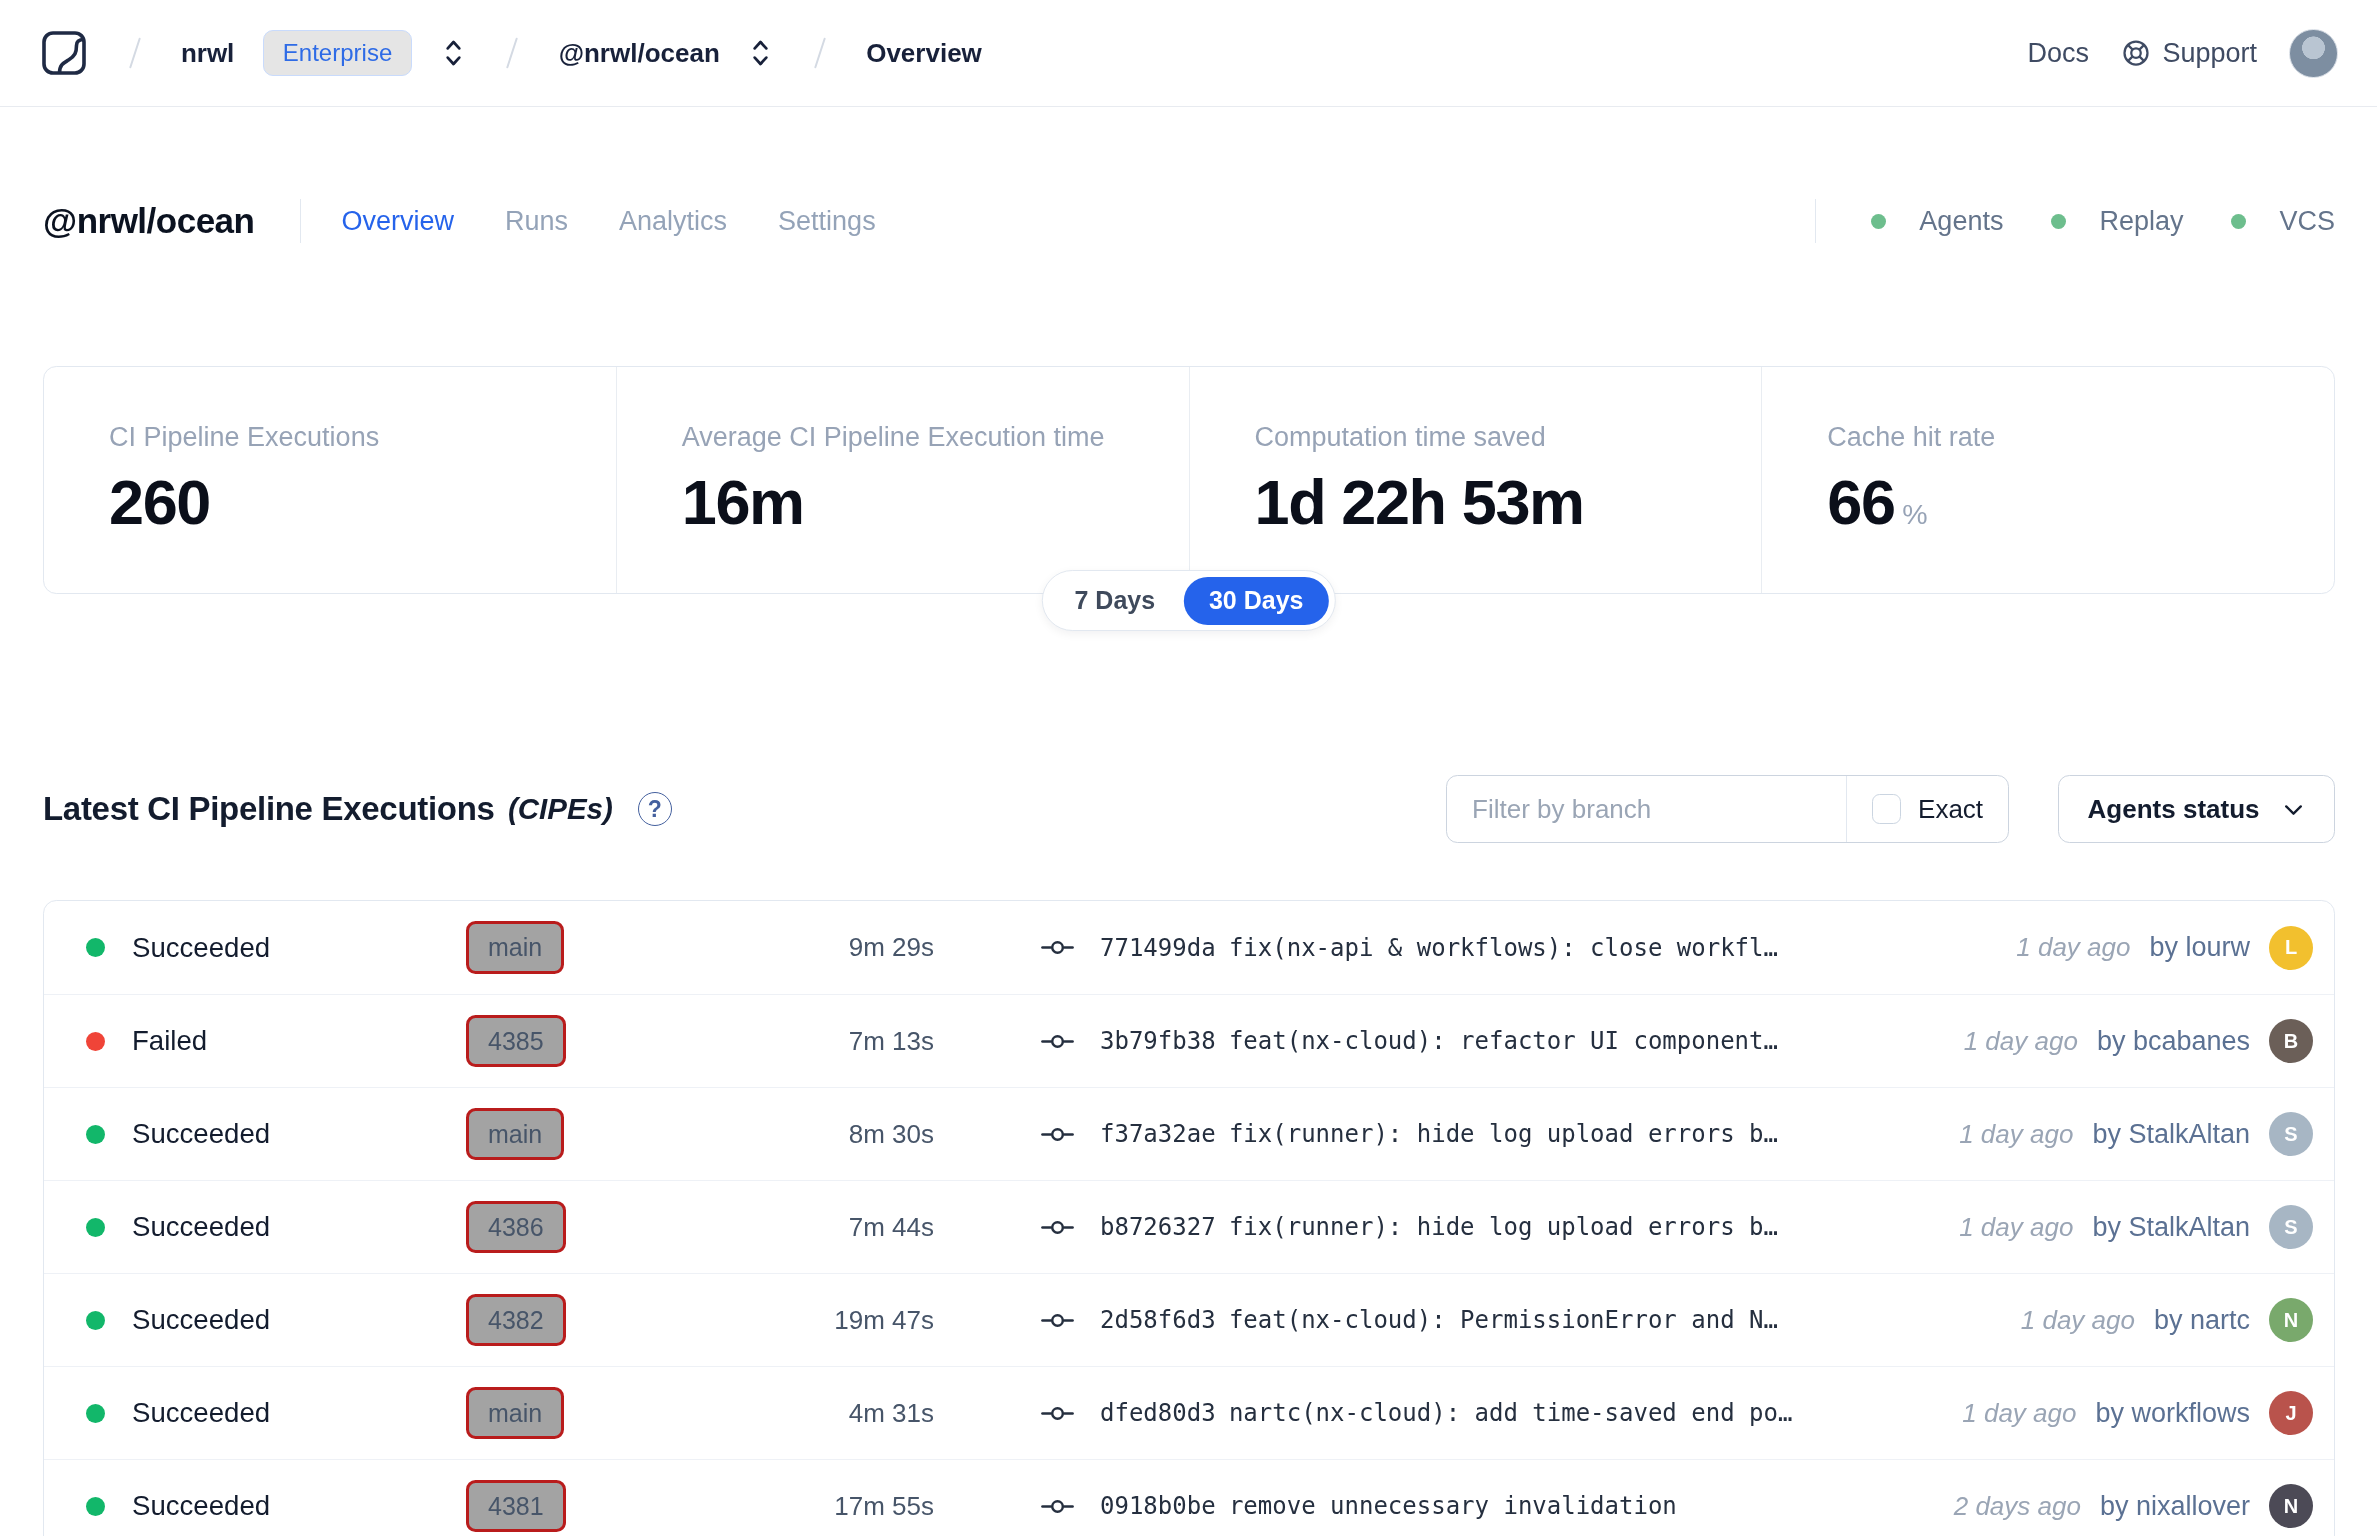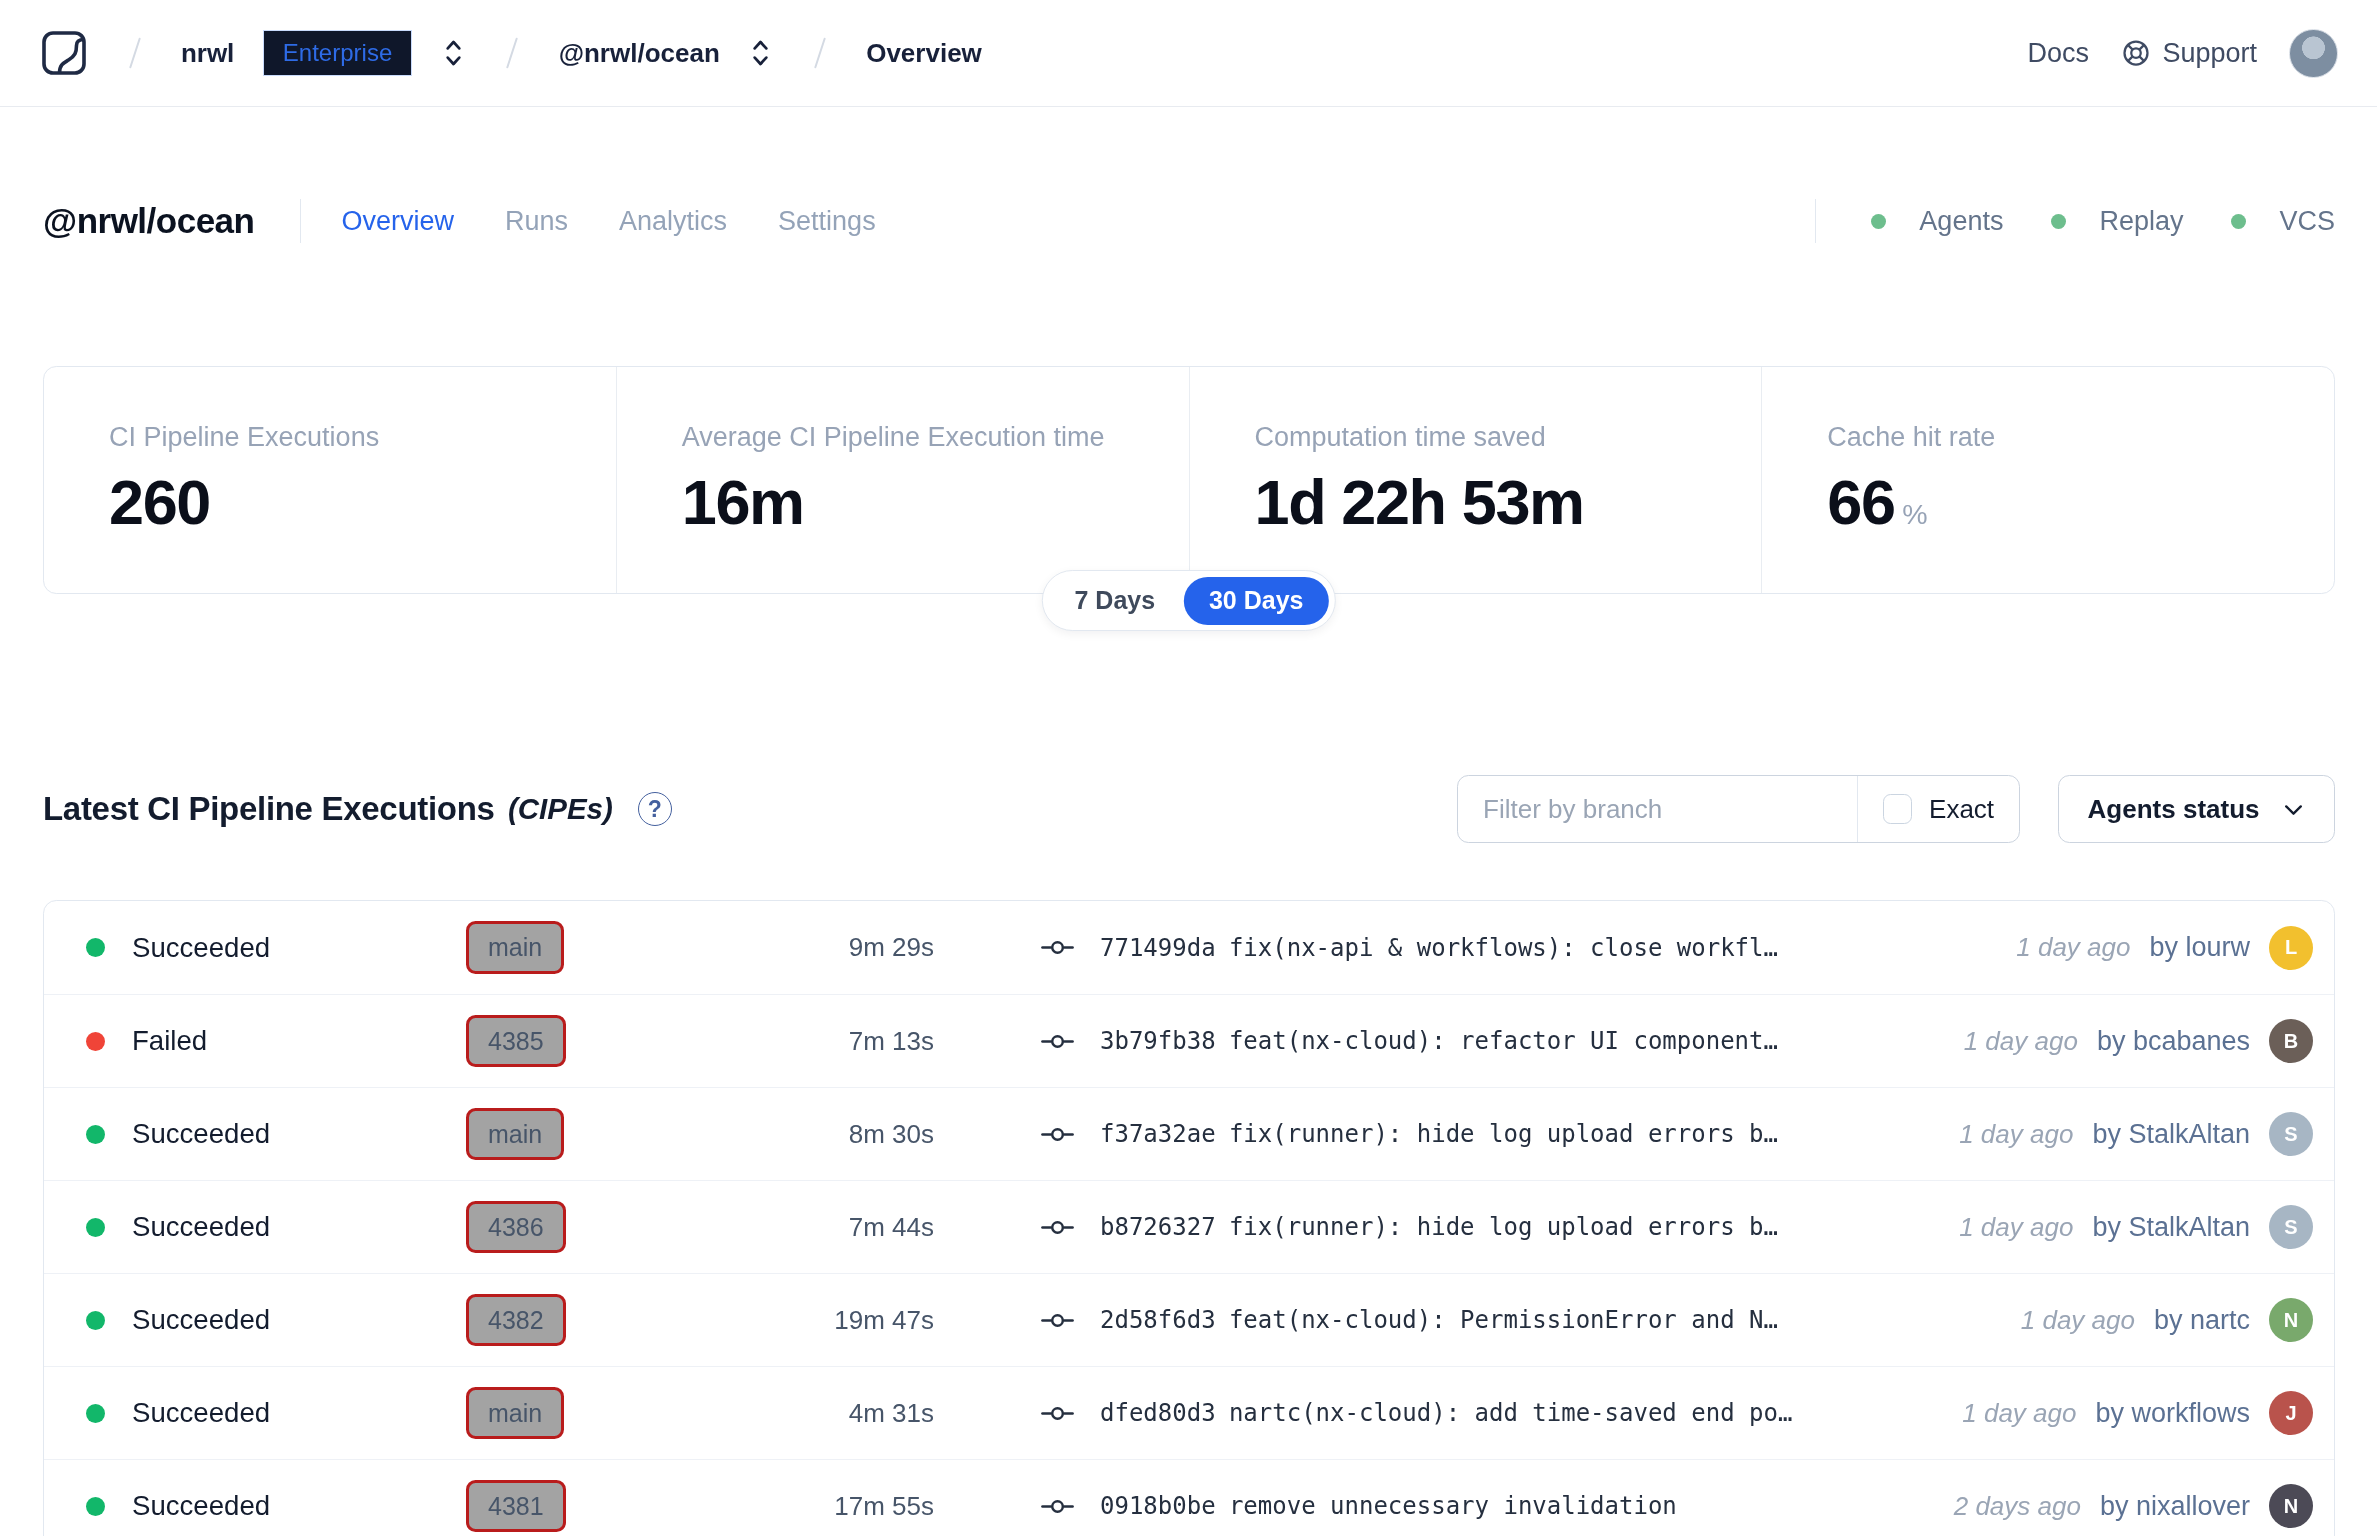--- a/index.html
+++ b/index.html
@@ -5,22 +5,22 @@
   * { margin:0; padding:0; box-sizing:border-box; }
   body { font-family:"Liberation Sans","DejaVu Sans",sans-serif; background:#fff; }
   .page { position:relative; width:2378px; height:1537px; overflow:hidden; background:#fff; color:#0f172a; }
 
   
   .topnav { position:absolute; top:0; left:0; right:0; height:107px; display:flex; align-items:center;
             padding:0 40px; border-bottom:1px solid #e8ebf0; background:#fff; }
   .nav-left { display:flex; align-items:center; gap:28.5px; }
   .crumb-slash { width:1.9px; height:32px; background:#d4dae3; transform:rotate(18deg); border-radius:1.9px; margin:0 17px; }
   .crumb-text { font-size:26px; font-weight:600; color:#18213a; }
-  .ent-badge { font-size:24px; font-weight:500; color:#2e6be6; background:#0f172a; border:1.4px solid #c9dbfc;
-               border-radius:0; padding:7.6px 19px; }
+  .ent-badge { font-size:24px; font-weight:500; color:#2e6be6; background:#e5e5e5; border:1.4px solid #c9dbfc;
+               border-radius:10px; padding:7.6px 19px; }
   .chevs { display:flex; align-items:center; color:#18213a; }
   .nav-right { margin-left:auto; display:flex; align-items:center; gap:32px; }
   .nav-link { font-size:27px; font-weight:500; color:#3f4b63; display:flex; align-items:center; gap:11.4px; cursor:pointer; }
   .user-avatar { width:49px; height:49px; border-radius:50%;
                  background:radial-gradient(circle at 50% 38%, #b9c5d2 0 30%, #7d8ea1 31% 100%); border:1px solid #d8dee6; }
 
   
   .ws-header { position:absolute; top:183px; left:43px; right:43px; height:76px; display:flex; align-items:center; }
   .ws-title { font-size:35px; font-weight:700; color:#0b1220; letter-spacing:-0.5px; }
   .vdivider { width:1px; height:44px; background:#e2e8f0; }
@@ -48,21 +48,21 @@
                   box-shadow:0 2.9px 9.5px rgba(15,23,42,0.06); }
   .range-opt { font-size:25px; font-weight:600; color:#3f4a5c; padding:0 25px; cursor:pointer; }
   .range-opt.active { background:#2563eb; color:#fff; border-radius:950px; height:48px; display:flex; align-items:center; }
 
   
   .cipes-header { position:absolute; top:775px; left:43px; right:43px; height:68px; display:flex; align-items:center; }
   .cipes-title { font-size:33px; font-weight:700; color:#131c2e; letter-spacing:-0.3px; }
   .cipes-suffix { font-size:29.5px; font-style:italic; font-weight:600; color:#131c2e; margin-left:13.3px; }
   .help-icon { width:34px; height:34px; margin-left:25px; border:1.9px solid #44609e; border-radius:50%;
                color:#44609e; font-size:23px; font-weight:700; display:flex; align-items:center; justify-content:center; cursor:pointer; }
-  .filters { margin-left:auto; display:flex; align-items:flex-start; gap:38px; }
+  .filters { margin-left:auto; display:flex; align-items:flex-start; gap:49px; }
   .branch-filter { display:flex; align-items:center; height:68px; border:1.4px solid #ccd4df; border-radius:11.4px; background:#fff; width:563px; }
   .branch-input { border:none; outline:none; flex:1; height:100%; padding:0 25px; font-size:26px;
                   font-family:"Liberation Sans","DejaVu Sans",sans-serif; color:#0f172a; background:transparent; min-width:0; }
   .branch-input::placeholder { color:#9aa5b5; }
   .exact-wrap { display:flex; align-items:center; gap:17px; padding:0 25px; border-left:1px solid #e2e8f0; height:100%; }
   .checkbox { width:29.5px; height:29.5px; border:1.9px solid #cbd5e1; border-radius:7.6px; background:#fff; cursor:pointer; }
   .exact-label { font-size:26px; color:#131c2e; }
   .status-select { height:68px; border:1.4px solid #ccd4df; border-radius:11.4px; background:#fff; display:flex;
                    align-items:center; gap:21px; padding:0 28.5px; font-size:26px; font-weight:600; color:#131c2e; cursor:pointer; }
 

